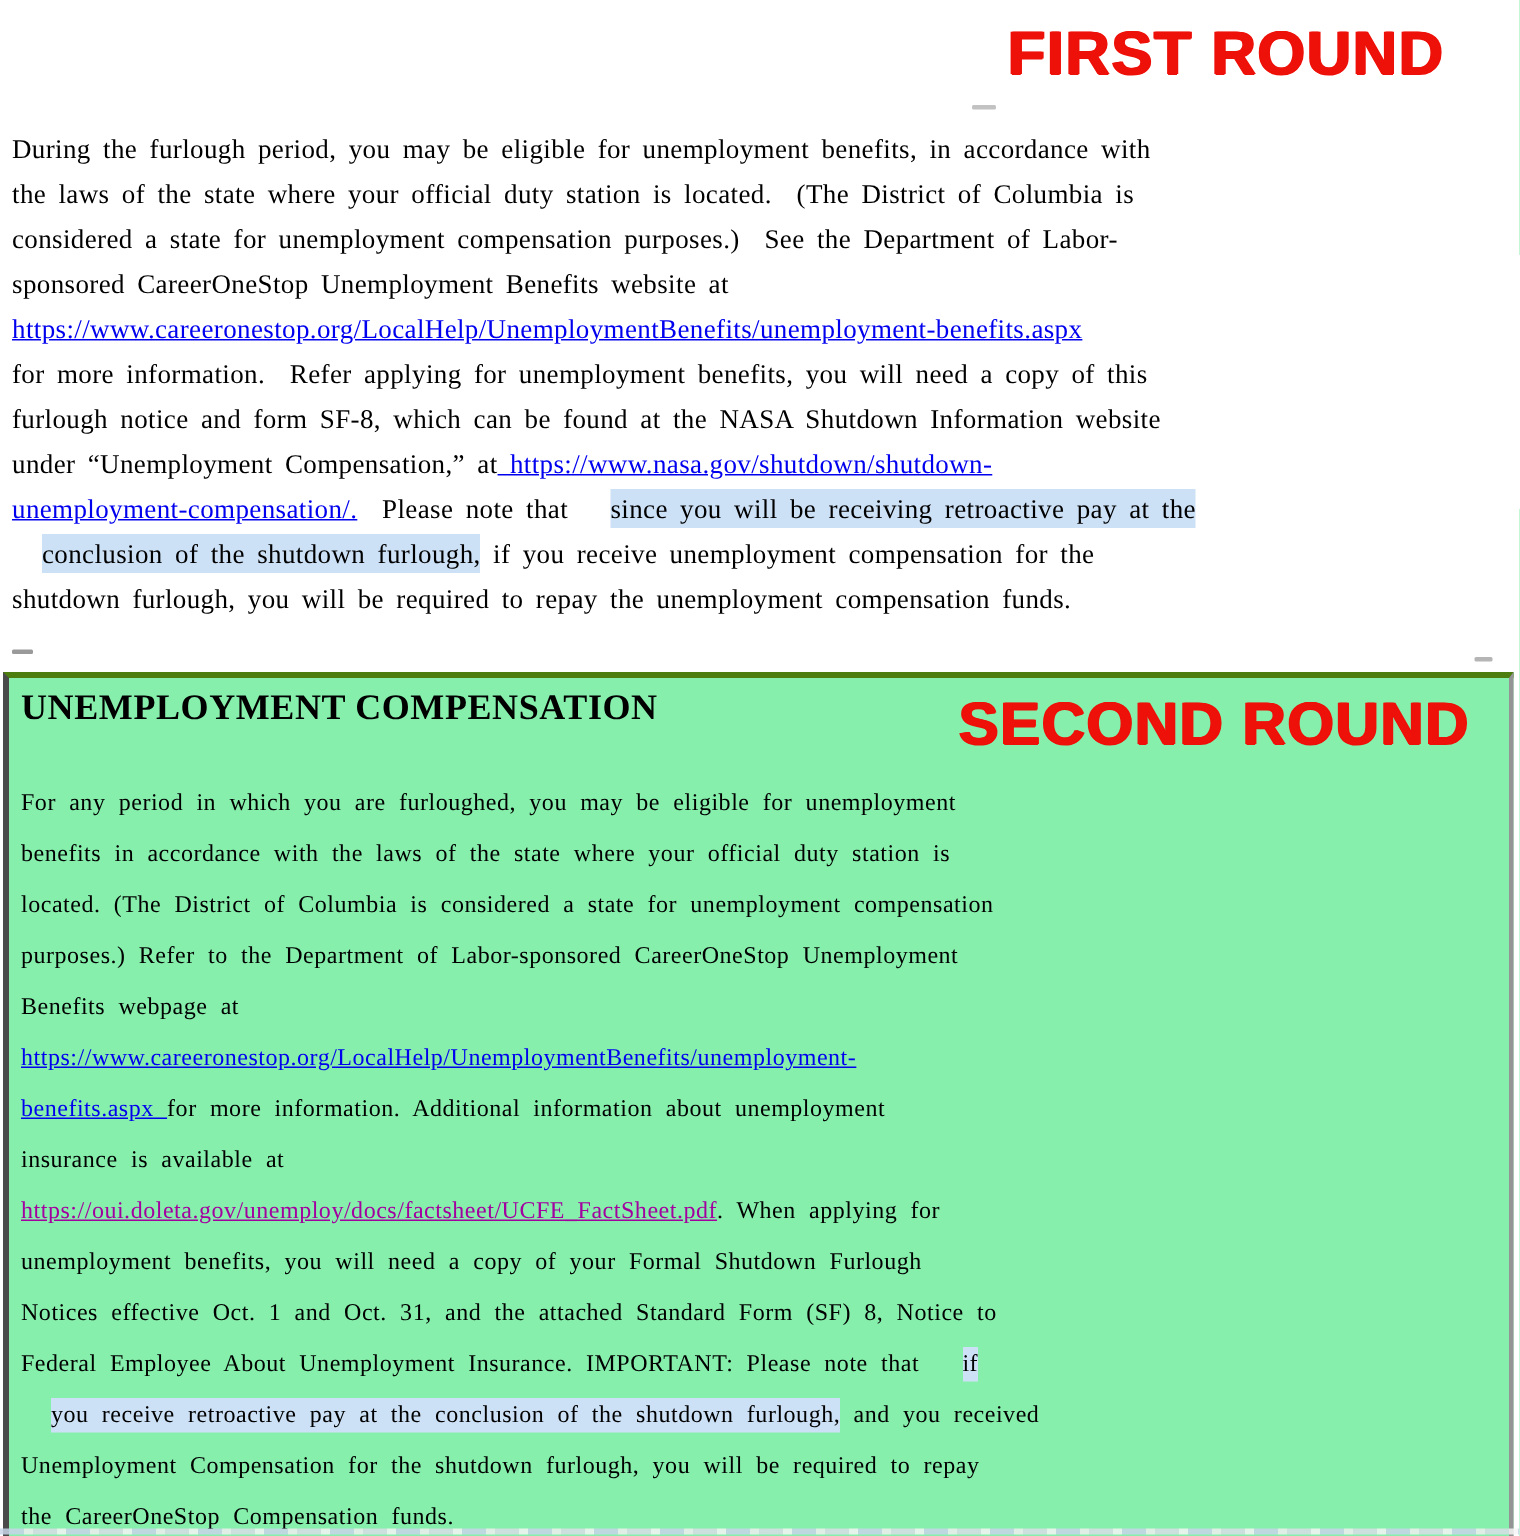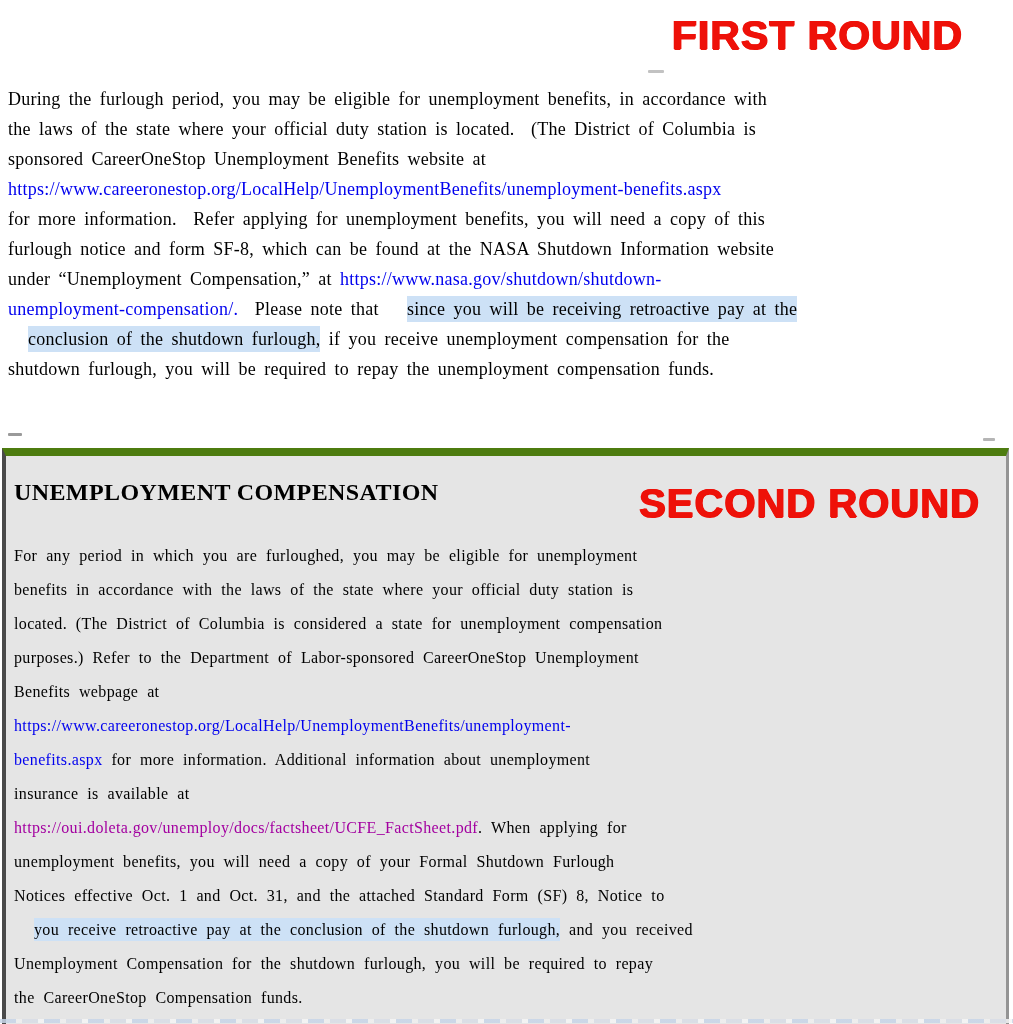--- a/index.html
+++ b/index.html
@@ -19,37 +19,37 @@
   #round2-banner{position:static;font-size:40px;margin:4px 22px 0 0;}
   
   #section1{position:absolute;top:84px;left:8px;width:998px;}
   #section1 .line{
     font-size:18px;line-height:30px;white-space:pre-wrap;
     letter-spacing:0.25px;word-spacing:3.5px;
   }
   
   #section2-box{
     position:absolute;top:448px;left:2px;right:4px;bottom:0;
-    box-sizing:border-box;background:#e5e5e5;
-    border-top:8px solid #4d7c0f;border-left:4px solid #4a4a4a;border-right:3px solid #949494;
-    padding:21px 4px 0 8px;
+    box-sizing:border-box;background:#86efac;
+    border-top:4px solid #4d7c0f;border-left:4px solid #4a4a4a;border-right:3px solid #949494;
+    padding:5px 4px 0 8px;
   }
   .box-head{display:flex;justify-content:space-between;align-items:flex-start;height:54px;}
   #section2-header{
     font-size:24px;font-weight:bold;letter-spacing:0.4px;margin-top:2px;white-space:nowrap;
   }
   #section2-lines{margin-top:8px;}
   #section2-lines .line{
     font-size:16px;line-height:34px;white-space:pre-wrap;
     letter-spacing:0.35px;word-spacing:4.5px;
   }
   
   .plain{color:#000;}
   .hl{background:#cde1f6;padding:3px 0;margin-left:20px;}
-  .link,.vlink{cursor:pointer;}
+  .link,.vlink{text-decoration:underline;cursor:pointer;}
   .link{color:#0000ee;text-decoration-color:#0000ee;}
   .vlink{color:#a300a0;text-decoration-color:#a300a0;}
   
   .artifact-dash{position:absolute;background:#9a9a9a;height:3px;border-radius:1px;}
   #artifact-dash-top{top:70px;left:648px;width:16px;background:#c2c2c2;}
   #artifact-dash-left{top:433px;left:8px;width:14px;}
   #artifact-dash-right{top:438px;right:18px;width:12px;background:#b5b5b5;}
   #artifact-bottom-dots{
     position:absolute;left:0;right:0;bottom:1px;height:4px;
     background:repeating-linear-gradient(90deg,#c7d5e8 0 16px,#efefef 16px 22px,#d8dde6 22px 38px,#f5f5f5 38px 44px);
@@ -58,20 +58,21 @@
 </style>
 </head>
 <body>
 
 <div id="round1-banner" class="round-banner">FIRST ROUND</div>
 
 <div id="section1">
   <div id="section1-lines">
       <div class="line"><span class="plain">During the furlough period, you may be eligible for unemployment benefits, in accordance with</span></div>
       <div class="line"><span class="plain">the laws of the state where your official duty station is located.  (The District of Columbia is</span></div>
+      <div class="line"><span class="plain">considered a state for unemployment compensation purposes.)  See the Department of Labor-</span></div>
       <div class="line"><span class="plain">sponsored CareerOneStop Unemployment Benefits website at</span></div>
       <div class="line"><a class="link">https://www.careeronestop.org/LocalHelp/UnemploymentBenefits/unemployment-benefits.aspx</a></div>
       <div class="line"><span class="plain">for more information.  Refer applying for unemployment benefits, you will need a copy of this</span></div>
       <div class="line"><span class="plain">furlough notice and form SF-8, which can be found at the NASA Shutdown Information website</span></div>
       <div class="line"><span class="plain">under “Unemployment Compensation,” at</span><a class="link"> https://www.nasa.gov/shutdown/shutdown-</a></div>
       <div class="line"><a class="link">unemployment-compensation/.</a><span class="plain">  Please note that </span><span class="hl">since you will be receiving retroactive pay at the</span></div>
       <div class="line"><span class="hl">conclusion of the shutdown furlough,</span><span class="plain"> if you receive unemployment compensation for the</span></div>
       <div class="line"><span class="plain">shutdown furlough, you will be required to repay the unemployment compensation funds.</span></div>
     </div>
 </div>
@@ -86,20 +87,21 @@
       <div class="line"><span class="plain">benefits in accordance with the laws of the state where your official duty station is</span></div>
       <div class="line"><span class="plain">located. (The District of Columbia is considered a state for unemployment compensation</span></div>
       <div class="line"><span class="plain">purposes.) Refer to the Department of Labor-sponsored CareerOneStop Unemployment</span></div>
       <div class="line"><span class="plain">Benefits webpage at</span></div>
       <div class="line"><a class="link">https://www.careeronestop.org/LocalHelp/UnemploymentBenefits/unemployment-</a></div>
       <div class="line"><a class="link">benefits.aspx </a><span class="plain">for more information. Additional information about unemployment</span></div>
       <div class="line"><span class="plain">insurance is available at</span></div>
       <div class="line"><a class="vlink">https://oui.doleta.gov/unemploy/docs/factsheet/UCFE_FactSheet.pdf</a><span class="plain">. When applying for</span></div>
       <div class="line"><span class="plain">unemployment benefits, you will need a copy of your Formal Shutdown Furlough</span></div>
       <div class="line"><span class="plain">Notices effective Oct. 1 and Oct. 31, and the attached Standard Form (SF) 8, Notice to</span></div>
+      <div class="line"><span class="plain">Federal Employee About Unemployment Insurance. IMPORTANT: Please note that </span><span class="hl">if</span></div>
       <div class="line"><span class="hl">you receive retroactive pay at the conclusion of the shutdown furlough,</span><span class="plain"> and you received</span></div>
       <div class="line"><span class="plain">Unemployment Compensation for the shutdown furlough, you will be required to repay</span></div>
       <div class="line"><span class="plain">the CareerOneStop Compensation funds.</span></div>
     </div>
 </div>
 
 <div id="artifact-dash-top" class="artifact-dash"></div>
 <div id="artifact-dash-left" class="artifact-dash"></div>
 <div id="artifact-dash-right" class="artifact-dash"></div>
 <div id="artifact-bottom-dots"></div>

